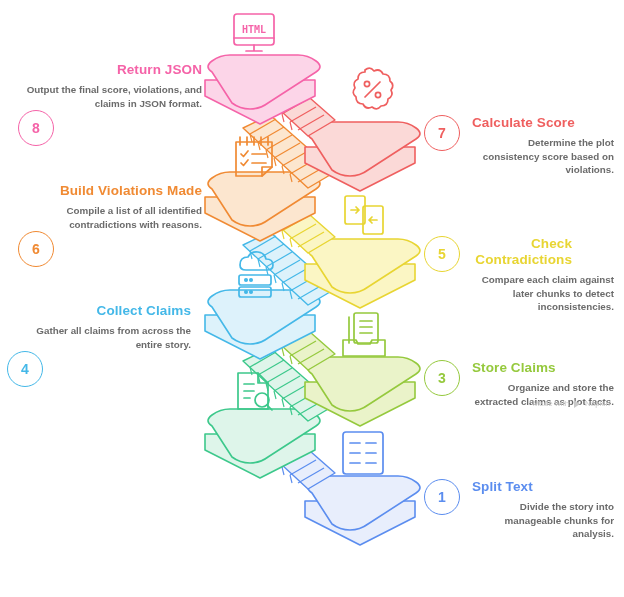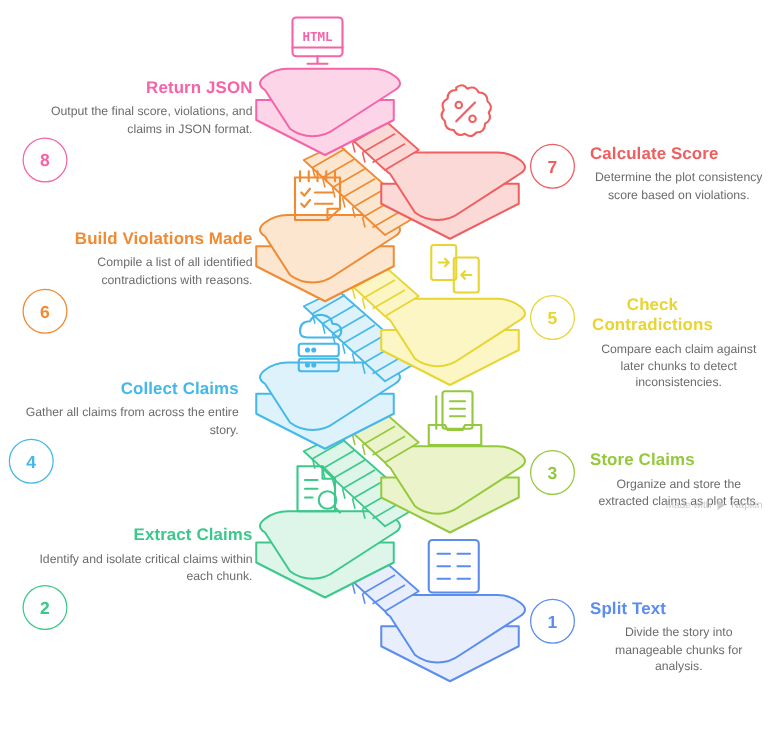--- a/index.html
+++ b/index.html
@@ -12,23 +12,23 @@
   }
   #stage{position:absolute;left:0;top:0;width:624px;height:428px;}
   #art{position:absolute;left:0;top:0;width:624px;height:597px;}
 
   
   .step{position:absolute;display:flex;align-items:flex-start;}
   .step.left{flex-direction:column;}
   .step.right{flex-direction:row;}
   .txt{display:flex;flex-direction:column;}
   .step.left .txt{align-items:flex-end;text-align:right;margin-right:12px;}
-  .step.right .txt{align-items:flex-start;text-align:center;margin-left:12px;}
+  .step.right .txt{align-items:flex-start;text-align:right;margin-left:12px;}
   .title{font-size:13.5px;font-weight:700;line-height:16px;letter-spacing:.1px;margin-bottom:5px;}
-  .desc{font-size:9.8px;line-height:13.5px;color:#6b6b6b;font-weight:400;}
+  .desc{font-size:9.8px;line-height:13.5px;color:#6b6b6b;font-weight:700;}
   .badge{
     width:34px;height:34px;border-radius:50%;
     border:1.6px solid currentColor;
     display:flex;align-items:center;justify-content:center;
     font-size:14px;font-weight:600;flex:none;background:#fff;
   }
   .badge span{line-height:1;}
 
   
   #step8{left:18px;top:62px;width:196px;justify-content:flex-end;}
@@ -337,29 +337,20 @@
   <div class="step right" id="step3">
     <div class="badge" style="color:#95c93d">
       <span>3</span>
     </div>
     <div class="txt">
       <div class="title" style="color:#95c93d">Store Claims</div>
       <div class="desc">Organize and store the extracted claims as plot facts.</div>
     </div>
   </div>
 
-  <div class="step left" id="step2">
-    <div class="txt">
-      <div class="title" style="color:#3cc88b">Extract Claims</div>
-      <div class="desc">Identify and isolate critical claims within each chunk.</div>
-    </div>
-    <div class="badge" style="color:#3cc88b">
-      <span>2</span>
-    </div>
-  </div>
 
   <div class="step right" id="step1">
     <div class="badge" style="color:#5b8def">
       <span>1</span>
     </div>
     <div class="txt">
       <div class="title" style="color:#5b8def">Split Text</div>
       <div class="desc">Divide the story into manageable chunks for analysis.</div>
     </div>
   </div>

